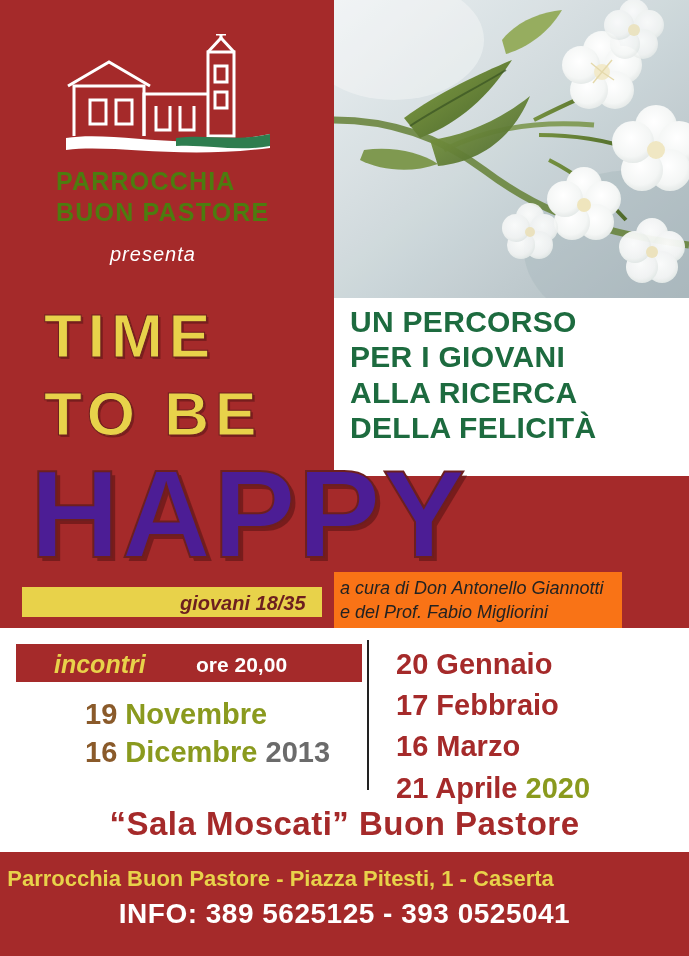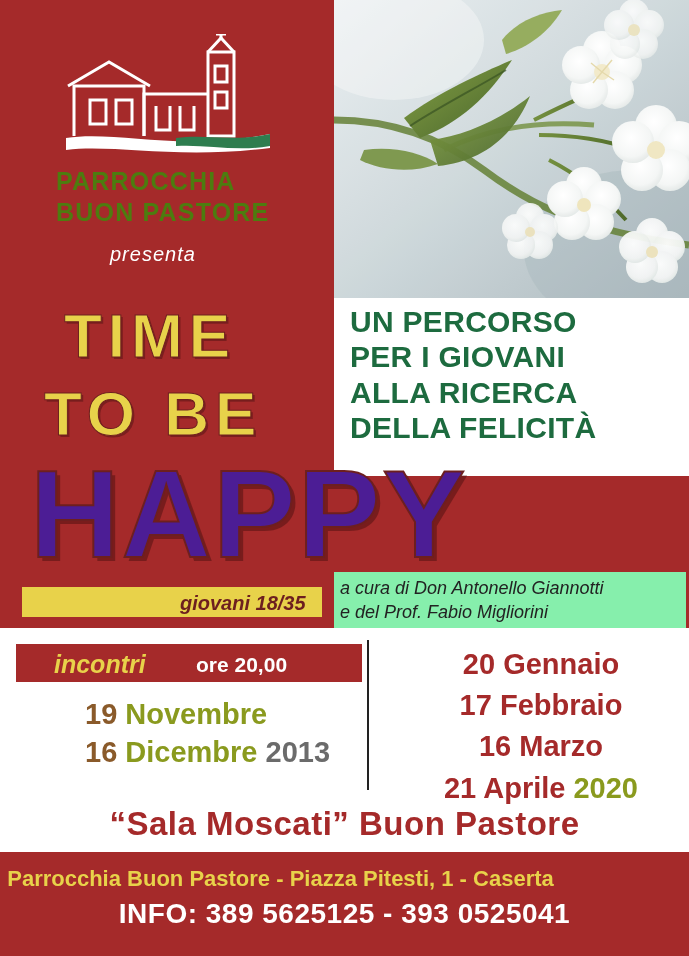--- a/index.html
+++ b/index.html
@@ -83,21 +83,21 @@
 
   .time-line1, .time-line2 {
     position: absolute;
     color: #e8d24a;
     font-weight: bold;
     font-size: 62px;
     letter-spacing: 6px;
     -webkit-text-stroke: 1px #6d1f1f;
     text-shadow: 2px 2px 0 rgba(90,20,20,0.55);
   }
-  .time-line1 { left: 44px; top: 300px; margin-left: 20px; }
+  .time-line1 { left: 44px; top: 300px; }
   .time-line2 { left: 44px; top: 378px; }
 
   .happy {
     position: absolute;
     left: 30px; top: 452px;
     color: #4c1d95;
     font-weight: bold;
     font-size: 124px;
     letter-spacing: 2px;
     line-height: 1;
@@ -116,22 +116,22 @@
     left: 180px; top: 592px;
     color: #6d1f1f;
     font-weight: bold;
     font-size: 20px;
     font-style: italic;
   }
 
   .curators {
     position: absolute;
     left: 334px; top: 572px;
-    width: 352px;
-    background: #86efac;
+    width: 288px;
+    background: #f97316;
     color: #222222;
     font-size: 18px;
     font-style: italic;
     line-height: 1.35;
     padding: 4px 6px 6px 6px;
   }
 
   
   .dates {
     position: absolute;
@@ -178,21 +178,20 @@
   .divider {
     position: absolute;
     left: 367px; top: 640px;
     width: 2px; height: 150px;
     background: #222222;
   }
   .right-dates {
     position: absolute;
     left: 396px; top: 644px;
     width: 290px;
-    text-align: center;
   }
   .right-dates .d {
     font-weight: bold;
     font-size: 29px;
     line-height: 1.42;
     color: #a52a2a;
     white-space: nowrap;
   }
   .year2020 { color: #8a9a1e; }
 

